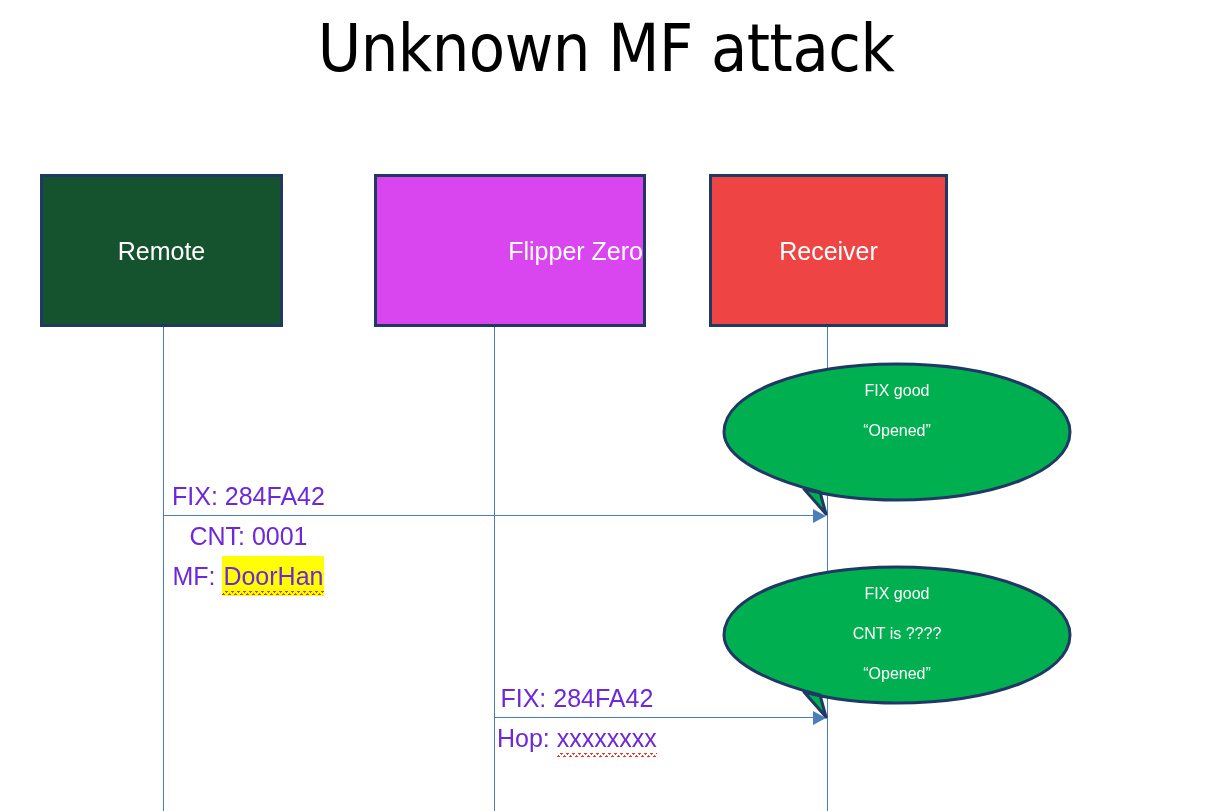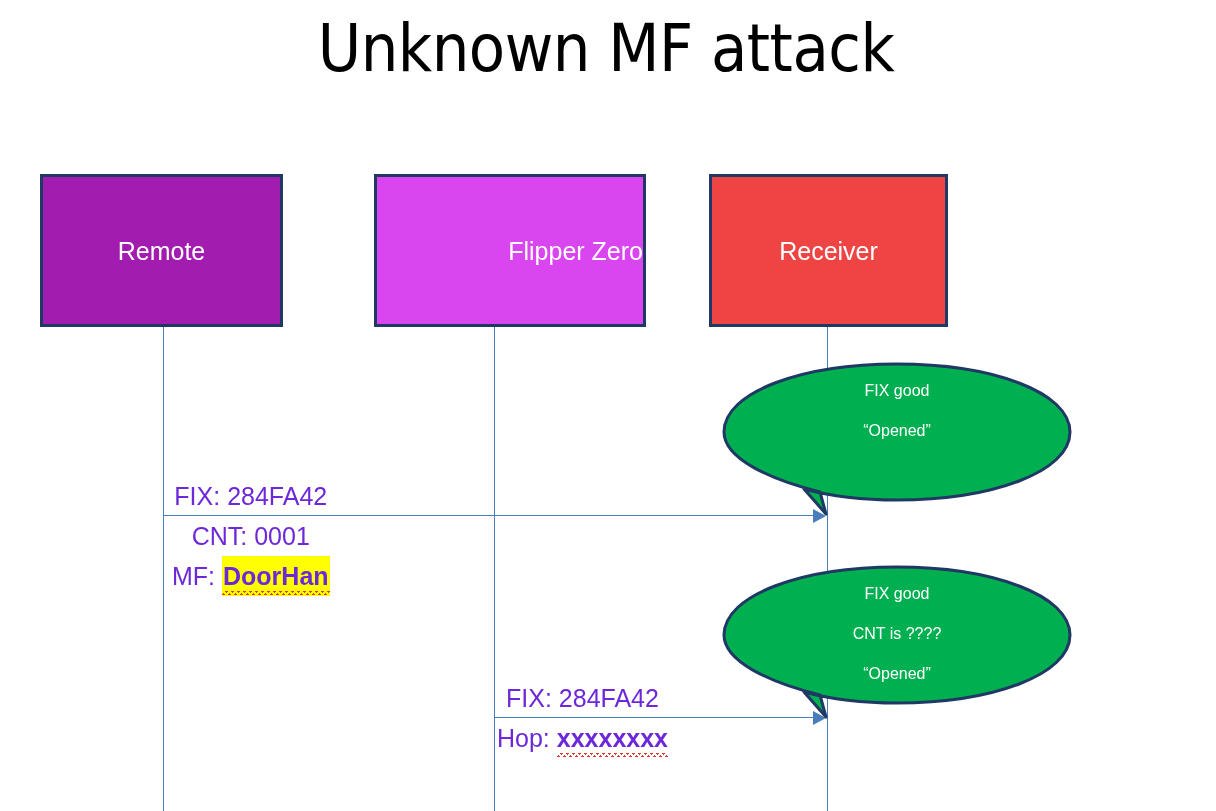--- a/index.html
+++ b/index.html
@@ -57,21 +57,21 @@
     justify-content: center;
   }
   .actor-label {
     color: #ffffff;
     font-size: 25px;
     line-height: 30px;
     font-family: "Liberation Sans", sans-serif;
     font-weight: 400;
     text-align: center;
   }
-  #actor-remote  { left: 40px;  width: 243px; background: #a21caf; }
+  #actor-remote  { left: 40px;  width: 243px; background: #14532d; }
   #actor-flipper { left: 374px; width: 272px; background: #d946ef; justify-content: flex-end; }
   #actor-receiver{ left: 709px; width: 239px; background: #ef4444; }
 
   
   .msg-line {
     position: absolute;
     height: 1px;
     background: #4a7ebb;
   }
   .msg-arrowhead {
@@ -95,21 +95,20 @@
   }
   .msg-text .line { display: block; }
   .hl {
     background: #ffff00;
     padding: 0 1px;
   }
   .squiggle {
     position: relative;
     display: inline-block;
     text-decoration: none;
-    font-weight: bold;
   }
   .squiggle::after {
     content: "";
     position: absolute;
     left: 0;
     right: 0;
     bottom: 1px;
     height: 4px;
     background-image:
       radial-gradient(circle at 1.5px 3.4px, #e03a2f 1.2px, transparent 1.3px),

